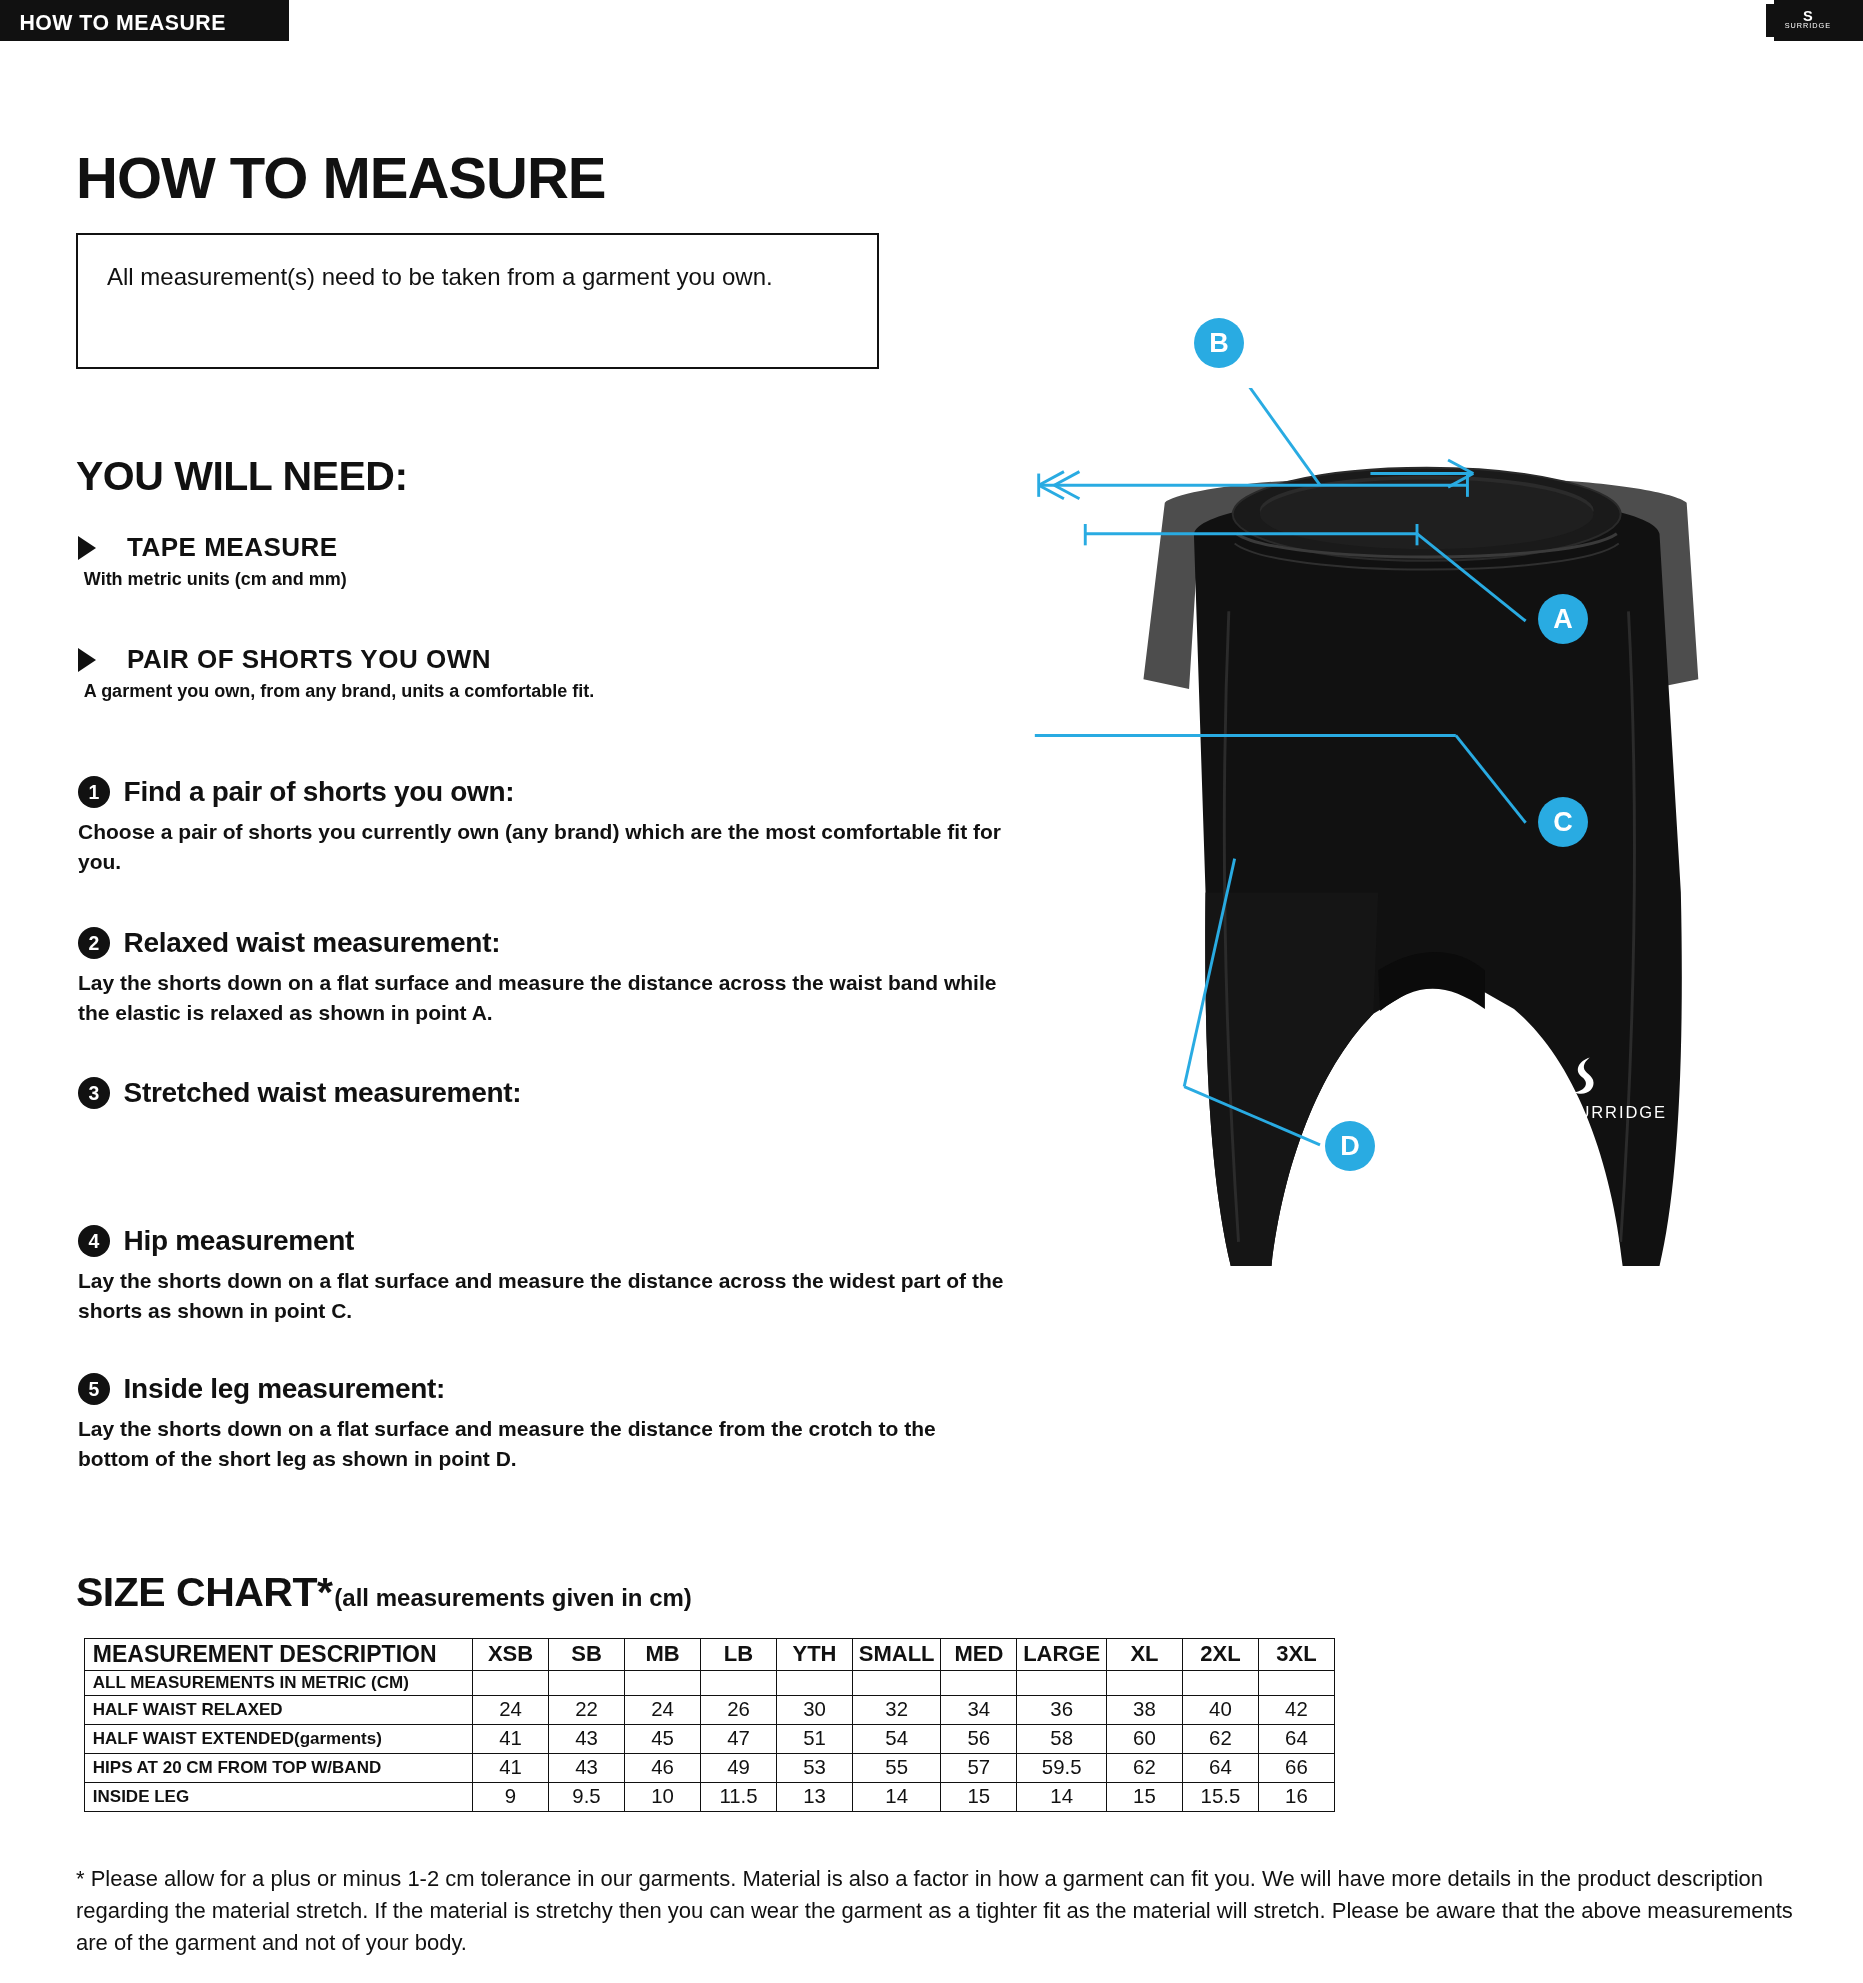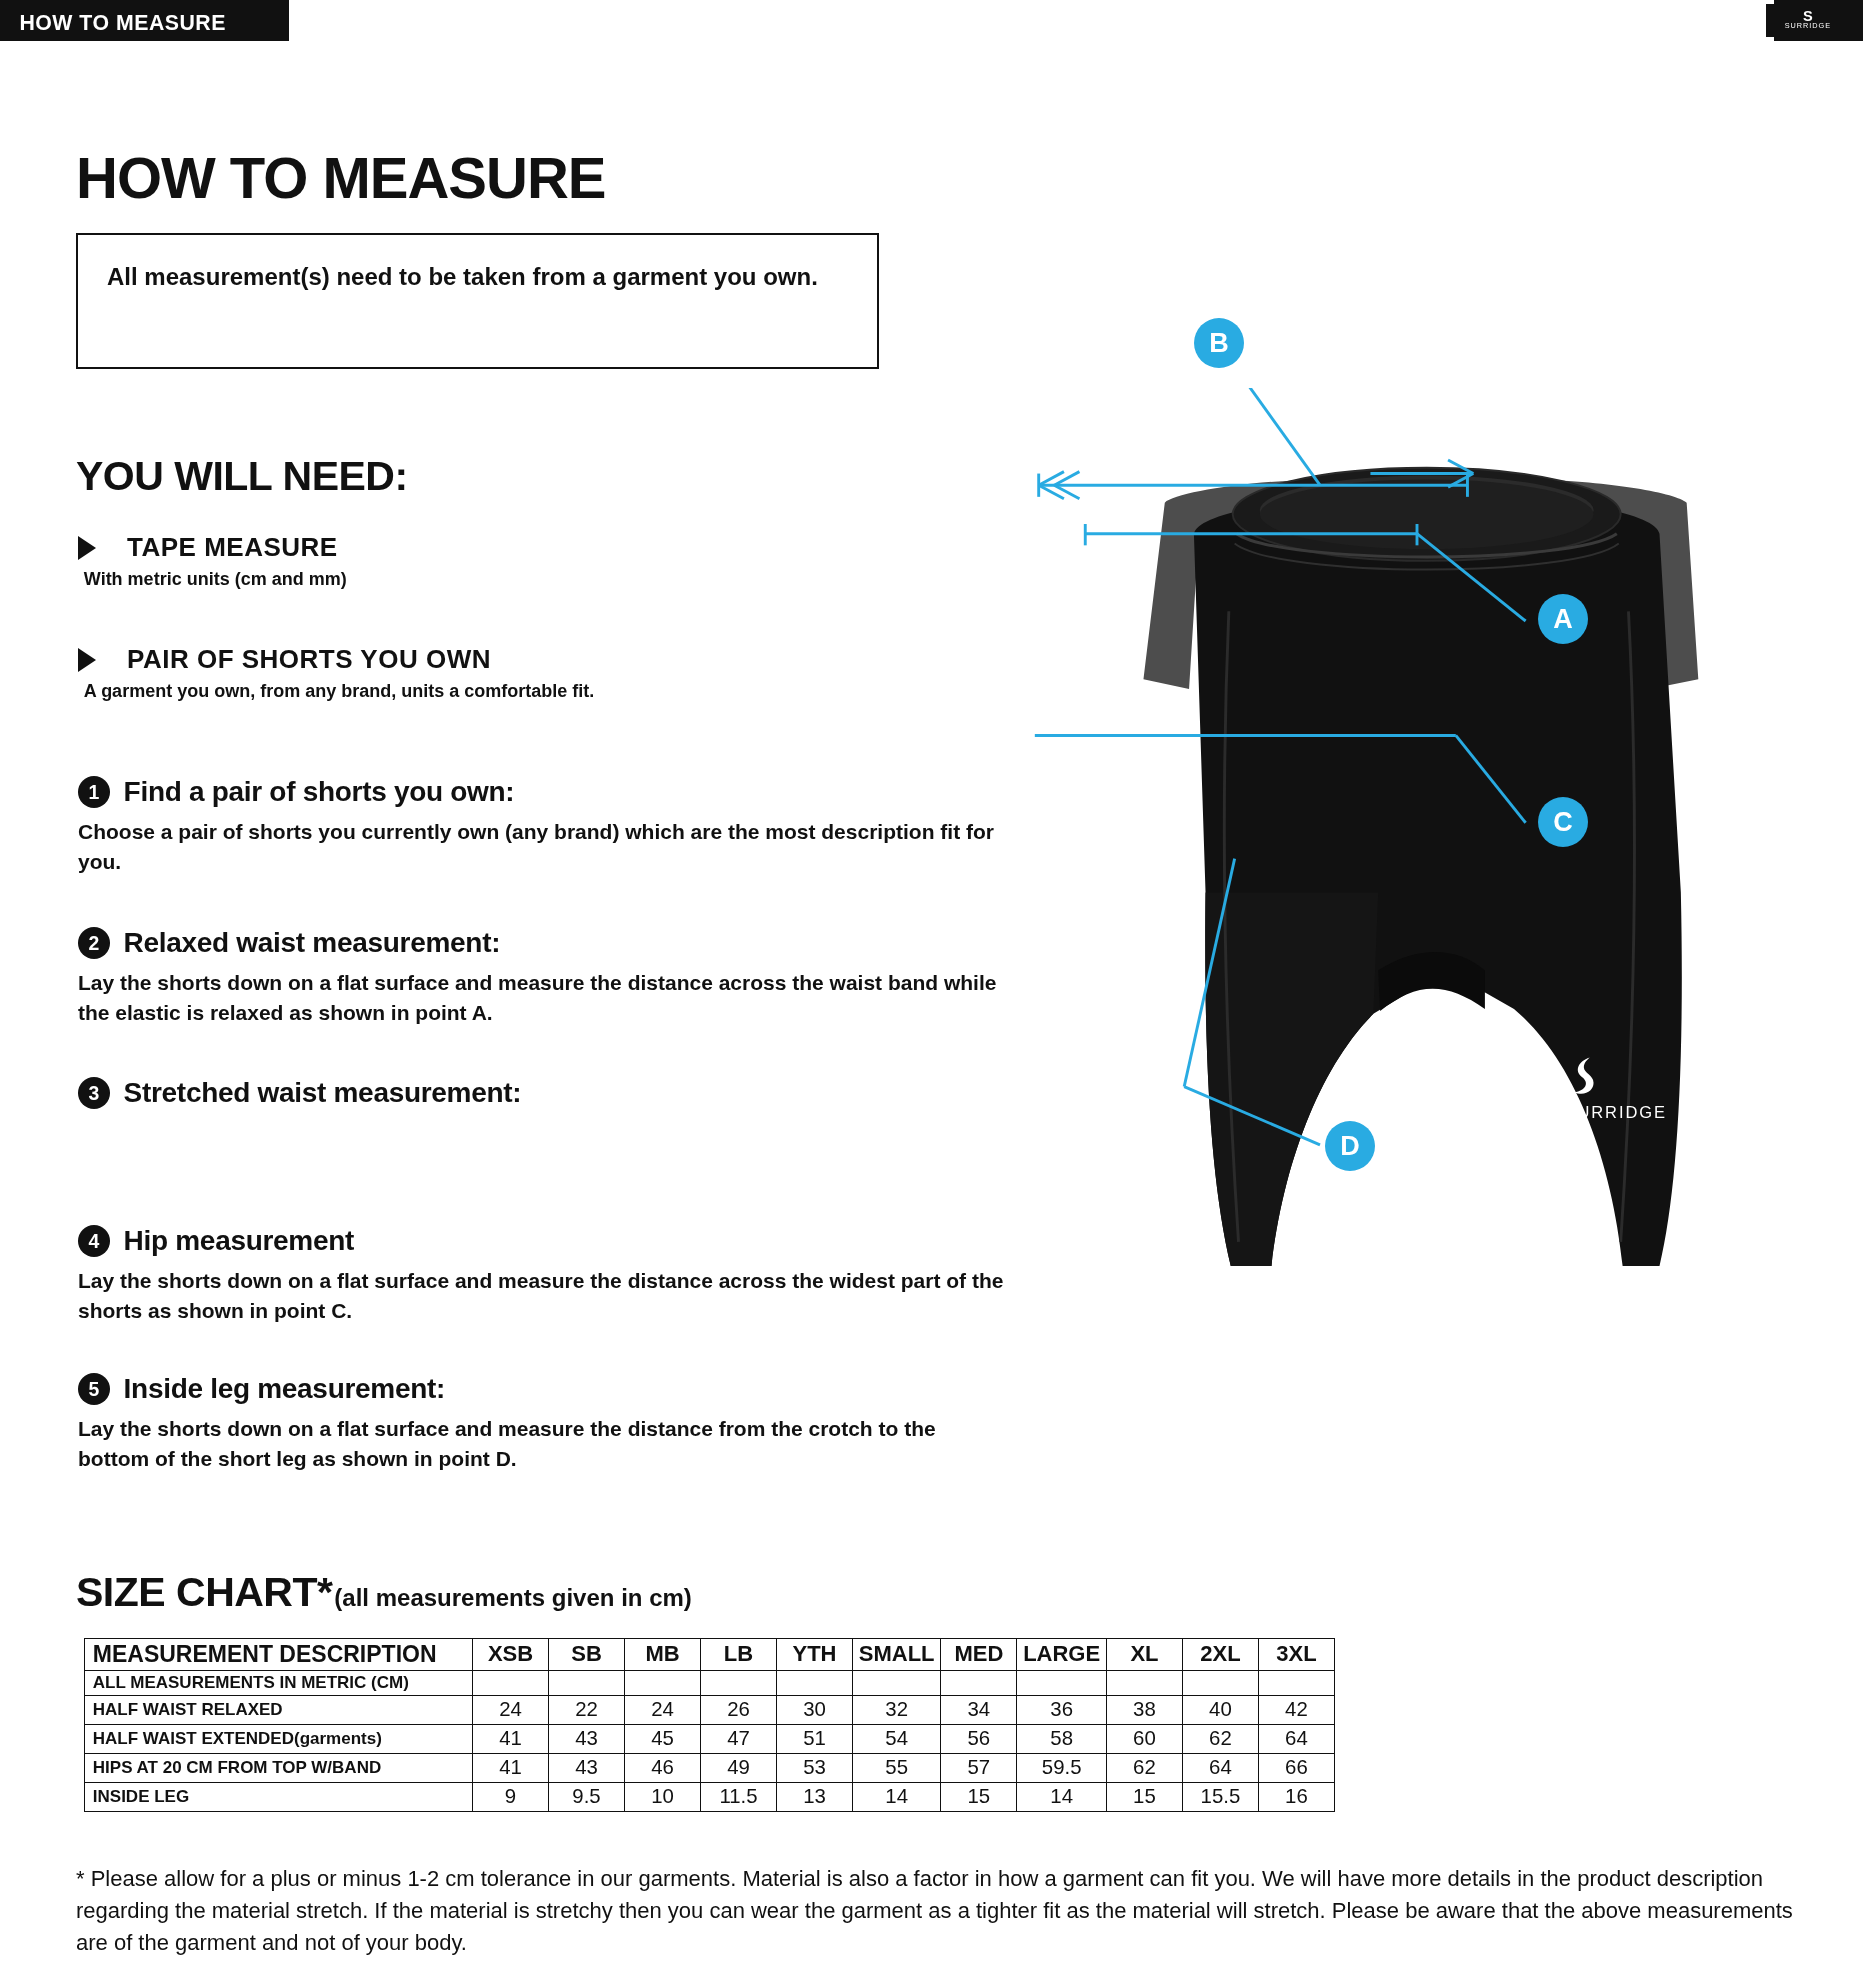--- a/index.html
+++ b/index.html
@@ -37,21 +37,21 @@
   .main-title {
     position:absolute; left:76px; top:105px;
     font-size:58px; font-weight:bold; letter-spacing:-1px;
   }
   .note-box {
     position:absolute; left:76px; top:233px; width:803px; height:136px;
     border:2.9px solid #111111;
     padding:25px 29px;
   }
   .note-box p {
-    margin:0; font-size:24px; font-weight:bold; line-height:1.45;
+    margin:0; font-size:24px; font-weight:normal; line-height:1.45;
   }
   .section-title {
     position:absolute; left:76px; top:419px;
     font-size:41px; font-weight:bold; letter-spacing:-0.5px;
   }
 
   .need-item { position:absolute; left:78px; }
   .need-head {
     font-size:26px; font-weight:bold; letter-spacing:0.5px;
     display:flex; align-items:center; gap:31px;
@@ -148,21 +148,21 @@
     <span>PAIR OF SHORTS YOU OWN</span>
   </div>
   <div class="need-sub">A garment you own, from any brand, units a comfortable fit.</div>
 </div>
 
 <div class="step" style="top:776px;">
   <div class="step-head">
     <span class="num">1</span>
     <span class="step-title">Find a pair of shorts you own:</span>
   </div>
-  <div class="step-body" style="max-width:951px;">Choose a pair of shorts you currently own (any brand) which are the most description fit for you.</div>
+  <div class="step-body" style="max-width:951px;">Choose a pair of shorts you currently own (any brand) which are the most comfortable fit for you.</div>
 </div>
 
 <div class="step" style="top:927px;">
   <div class="step-head">
     <span class="num">2</span>
     <span class="step-title">Relaxed waist measurement:</span>
   </div>
   <div class="step-body" style="max-width:922px;">Lay the shorts down on a flat surface and measure the distance across the waist band while the elastic is relaxed as shown in point A.</div>
 </div>
 

